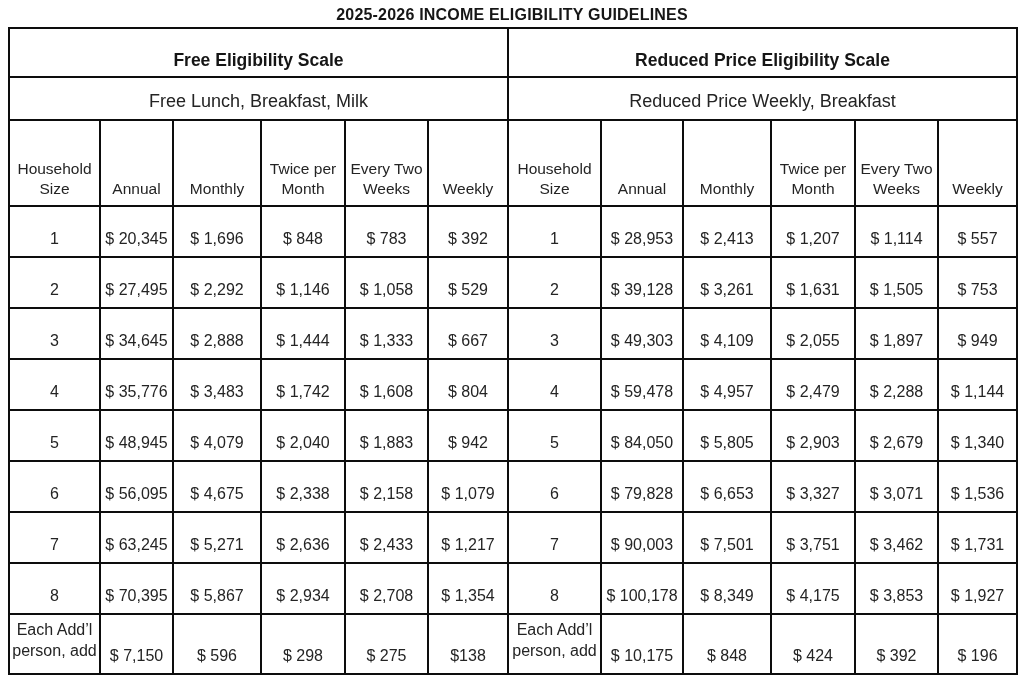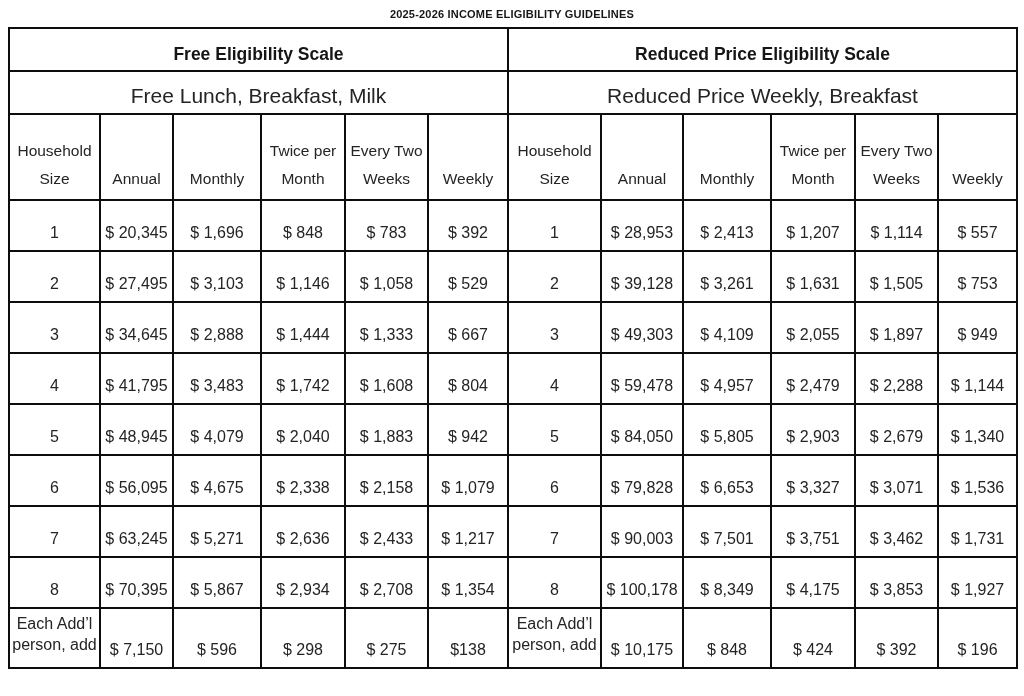--- a/index.html
+++ b/index.html
@@ -13,21 +13,21 @@
     height: 696px;
     background: #ffffff;
     font-family: "Liberation Sans", sans-serif;
     color: #1e1e1e;
     overflow: hidden;
   }
   .doc-title {
     padding-top: 5px;
     text-align: center;
     font-weight: bold;
-    font-size: 11px;
+    font-size: 16px;
     line-height: 19px;
     letter-spacing: 0.2px;
     color: #161616;
   }
   table.grid {
     border-collapse: collapse;
     table-layout: fixed;
     width: 1008px;
     margin-left: 8px;
     margin-top: 3px;
@@ -35,36 +35,36 @@
   table.grid td {
     border: 2px solid #0d0d0d;
     text-align: center;
     vertical-align: bottom;
     padding: 0 0 8px 0;
     font-size: 16px;
     color: #242424;
     overflow: hidden;
     line-height: 19px;
   }
-  tr.row-scale { height: 43px; }
+  tr.row-scale { height: 49px; }
   tr.row-scale td {
     font-weight: bold;
     font-size: 17.5px;
     padding-bottom: 6px;
     color: #151515;
   }
   tr.row-subtitle { height: 43px; }
   tr.row-subtitle td {
-    font-size: 21px;
+    font-size: 18px;
   }
   tr.row-colheads { height: 86px; }
   tr.row-colheads td {
     font-size: 15.5px;
     padding-bottom: 6px;
-    line-height: 28px;
+    line-height: 20px;
     border-radius: 10px;
   }
   tbody.data tr { height: 51px; }
   tbody.data tr.addl-row { height: 60px; }
   tbody.data tr.addl-row td.hh {
     padding-bottom: 12px;
     line-height: 21px;
   }
 </style>
 </head>
@@ -126,21 +126,21 @@
           <td class="hh">1</td>
           <td class="val">$ 28,953</td>
           <td class="val">$ 2,413</td>
           <td class="val">$ 1,207</td>
           <td class="val">$ 1,114</td>
           <td class="val">$ 557</td>
         </tr>
         <tr>
           <td class="hh">2</td>
           <td class="val">$ 27,495</td>
-          <td class="val">$ 3,103</td>
+          <td class="val">$ 2,292</td>
           <td class="val">$ 1,146</td>
           <td class="val">$ 1,058</td>
           <td class="val">$ 529</td>
           <td class="hh">2</td>
           <td class="val">$ 39,128</td>
           <td class="val">$ 3,261</td>
           <td class="val">$ 1,631</td>
           <td class="val">$ 1,505</td>
           <td class="val">$ 753</td>
         </tr>
@@ -153,21 +153,21 @@
           <td class="val">$ 667</td>
           <td class="hh">3</td>
           <td class="val">$ 49,303</td>
           <td class="val">$ 4,109</td>
           <td class="val">$ 2,055</td>
           <td class="val">$ 1,897</td>
           <td class="val">$ 949</td>
         </tr>
         <tr>
           <td class="hh">4</td>
-          <td class="val">$ 41,795</td>
+          <td class="val">$ 35,776</td>
           <td class="val">$ 3,483</td>
           <td class="val">$ 1,742</td>
           <td class="val">$ 1,608</td>
           <td class="val">$ 804</td>
           <td class="hh">4</td>
           <td class="val">$ 59,478</td>
           <td class="val">$ 4,957</td>
           <td class="val">$ 2,479</td>
           <td class="val">$ 2,288</td>
           <td class="val">$ 1,144</td>

